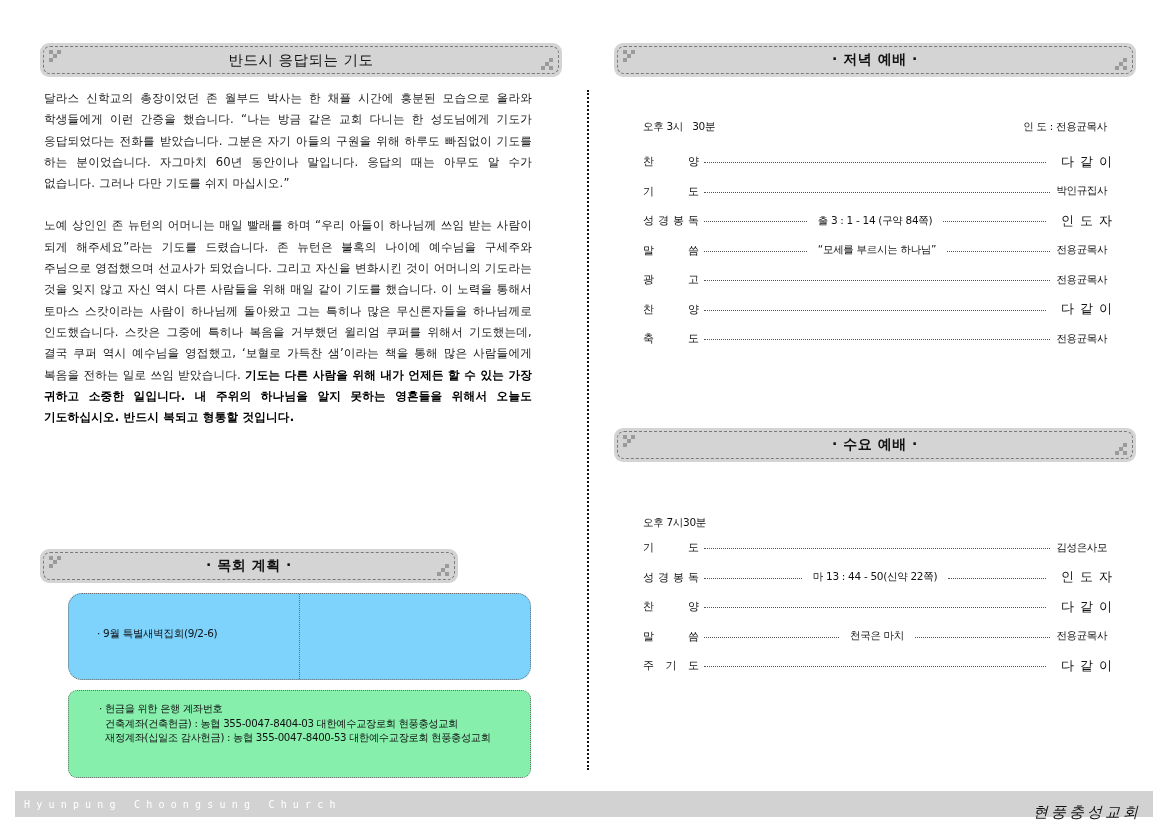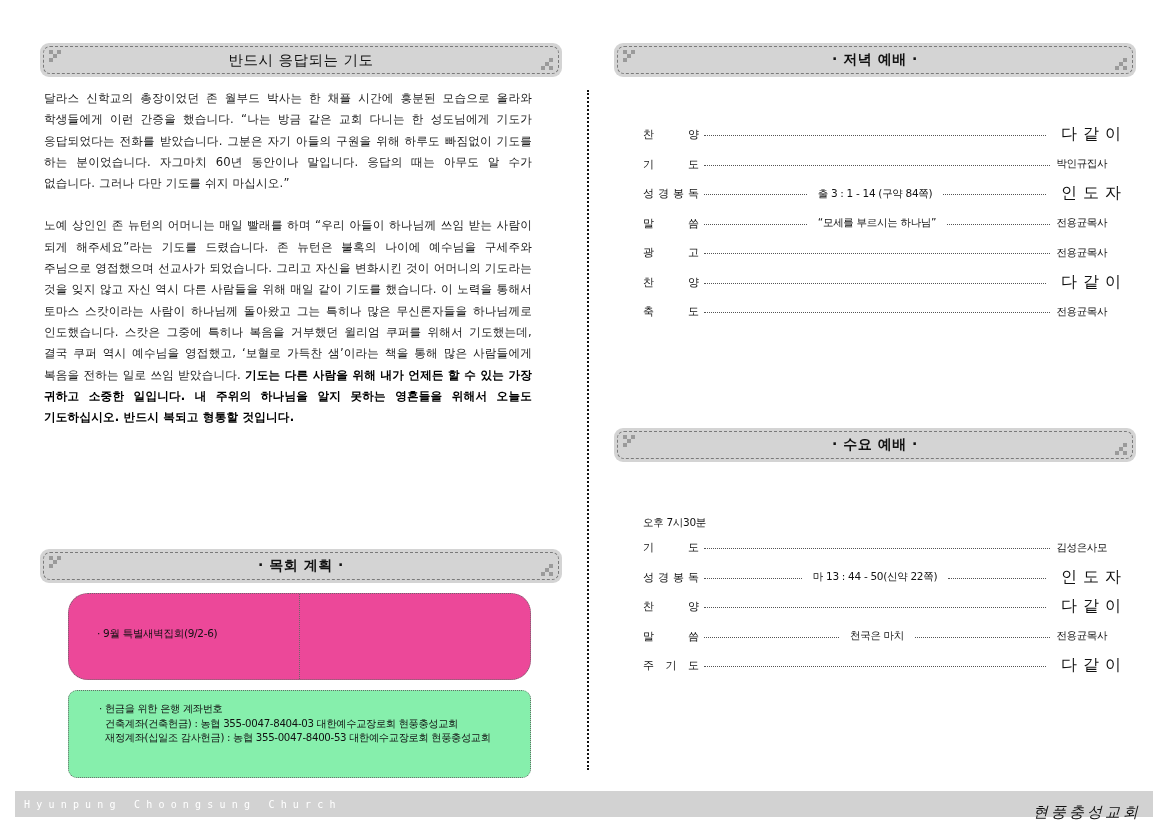--- a/index.html
+++ b/index.html
@@ -34,21 +34,21 @@
   .article p { margin-bottom: 21px; }
   .article b { font-weight: bold; color: #000; }
 
   .divider {
     position: absolute; left: 587px; top: 90px; width: 0; height: 680px;
     border-left: 2.5px dotted #111;
   }
 
   .plan-box {
     position: absolute; left: 68px; top: 593px; width: 463px; height: 87px;
-    background: #ec4899; border: 1.5px dotted #6a6a6a; border-radius: 20px;
+    background: #7dd3fc; border: 1.5px dotted #6a6a6a; border-radius: 14px;
     display: flex;
   }
   .plan-box .col { flex: 1; position: relative; }
   .plan-box .col.left { border-right: 1.5px dotted #6a6a6a; }
   .plan-box .item { position: absolute; left: 28px; top: 33px; font-size: 10.5px; letter-spacing: -0.3px; }
 
   .bank-box {
     position: absolute; left: 68px; top: 690px; width: 463px; height: 88px;
     background: #86efac; border: 1.5px dotted #6a6a6a; border-radius: 9px;
     padding: 11px 0 0 30px; font-size: 10.2px; line-height: 14.5px; letter-spacing: -0.3px;
@@ -56,21 +56,21 @@
   .bank-box .line { white-space: nowrap; }
   .bank-box .line.sub { padding-left: 6px; }
 
   .service { position: absolute; left: 643px; width: 464px; font-size: 11px; }
   .svc-head { display: flex; justify-content: space-between; font-size: 10.5px; letter-spacing: -0.3px; }
   .svc-row { display: flex; align-items: center; height: 29.5px; font-size: 11px; }
   .svc-row .label { width: 56px; display: flex; justify-content: space-between; flex-shrink: 0; letter-spacing: 0; }
   .svc-row .dots { flex: 1; border-bottom: 1px dotted #555; height: 0; margin: 0 5px; position: relative; top: 1px; }
   .svc-row .mid { padding: 0 6px; white-space: nowrap; font-size: 10.5px; letter-spacing: -0.3px; }
   .svc-row .who { width: 52px; text-align: right; white-space: nowrap; font-size: 10.5px; letter-spacing: -0.4px; }
-  .svc-row .who.spaced { letter-spacing: 6px; margin-right: -6px; font-size: 16px; margin-left: 10px; }
+  .svc-row .who.spaced { letter-spacing: 6px; margin-right: -6px; font-size: 13px; margin-left: 10px; }
 
   .footer {
     position: absolute; left: 15px; top: 791px; width: 1138px; height: 26px;
     background: #d2d2d2;
     display: flex; align-items: center; justify-content: space-between;
     padding: 0 12px 0 9px;
     gap: 38px;
   }
   .footer .eng { font-family: "DejaVu Sans Mono", monospace; color: #ffffff; font-size: 10px; letter-spacing: 6.2px; }
   .footer .kor { font-family: "DejaVu Serif", serif; font-size: 15px; color: #111; letter-spacing: 3px; font-style: italic; margin-top: 17px; }
@@ -94,21 +94,21 @@
         <span style="left:8px;top:8px"></span>
       </div>
   </div>
 </div>
 
 <div class="article">
   <p>달라스 신학교의 총장이었던 존 월부드 박사는 한 채플 시간에 흥분된 모습으로 올라와 학생들에게 이런 간증을 했습니다. “나는 방금 같은 교회 다니는 한 성도님에게 기도가 응답되었다는 전화를 받았습니다. 그분은 자기 아들의 구원을 위해 하루도 빠짐없이 기도를 하는 분이었습니다. 자그마치 60년 동안이나 말입니다. 응답의 때는 아무도 알 수가 없습니다. 그러나 다만 기도를 쉬지 마십시오.”</p>
   <p><span>노예 상인인 존 뉴턴의 어머니는 매일 빨래를 하며 “우리 아들이 하나님께 쓰임 받는 사람이 되게 해주세요”라는 기도를 드렸습니다. 존 뉴턴은 불혹의 나이에 예수님을 구세주와 주님으로 영접했으며 선교사가 되었습니다. 그리고 자신을 변화시킨 것이 어머니의 기도라는 것을 잊지 않고 자신 역시 다른 사람들을 위해 매일 같이 기도를 했습니다. 이 노력을 통해서 토마스 스캇이라는 사람이 하나님께 돌아왔고 그는 특히나 많은 무신론자들을 하나님께로 인도했습니다. 스캇은 그중에 특히나 복음을 거부했던 윌리엄 쿠퍼를 위해서 기도했는데, 결국 쿠퍼 역시 예수님을 영접했고, ‘보혈로 가득찬 샘’이라는 책을 통해 많은 사람들에게 복음을 전하는 일로 쓰임 받았습니다. </span><b>기도는 다른 사람을 위해 내가 언제든 할 수 있는 가장 귀하고 소중한 일입니다. 내 주위의 하나님을 알지 못하는 영혼들을 위해서 오늘도 기도하십시오. 반드시 복되고 형통할 것입니다.</b></p>
 </div>
 
-<div class="section-header" style="left:40px; top:549px; width:522px;">
+<div class="section-header" style="left:40px; top:549px; width:418px;">
   <div class="inner">
     <div class="corner-deco tl">
         <span style="left:0;top:0"></span>
         <span style="left:8px;top:0"></span>
         <span style="left:4px;top:4px"></span>
         <span style="left:0;top:8px"></span>
       </div>
     <span class="title">·  목회 계획  ·</span>
     <div class="corner-deco br">
         <span style="left:8px;top:0"></span>
@@ -146,20 +146,24 @@
     <div class="corner-deco br">
         <span style="left:8px;top:0"></span>
         <span style="left:4px;top:4px"></span>
         <span style="left:0;top:8px"></span>
         <span style="left:8px;top:8px"></span>
       </div>
   </div>
 </div>
 
 <div class="service" style="top:120px;">
+  <div class="svc-head" style="margin-bottom:13px;">
+    <span style="white-space:pre;">오후 3시   30분</span>
+    <span>인 도 : 전용균목사</span>
+  </div>
   <div id="evening-rows">
       <div class="svc-row">
         <span class="label">
           <span>찬</span>
           <span>양</span>
         </span>
         <span class="dots"></span>
         <span class="who spaced">다같이</span>
       </div>
       <div class="svc-row">

